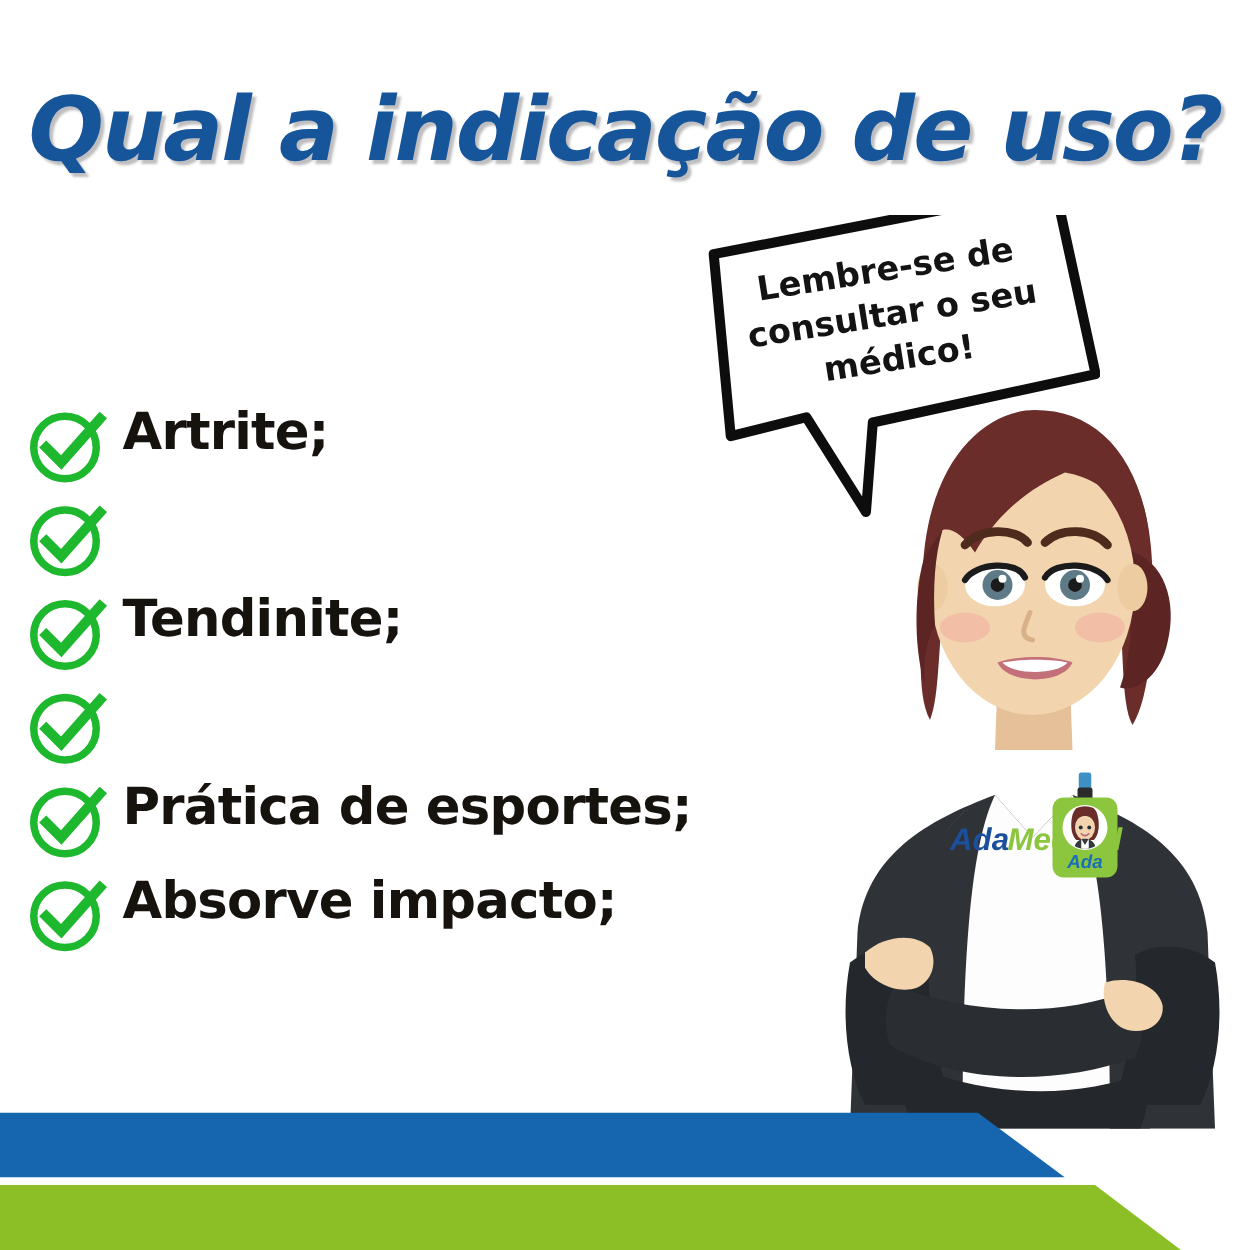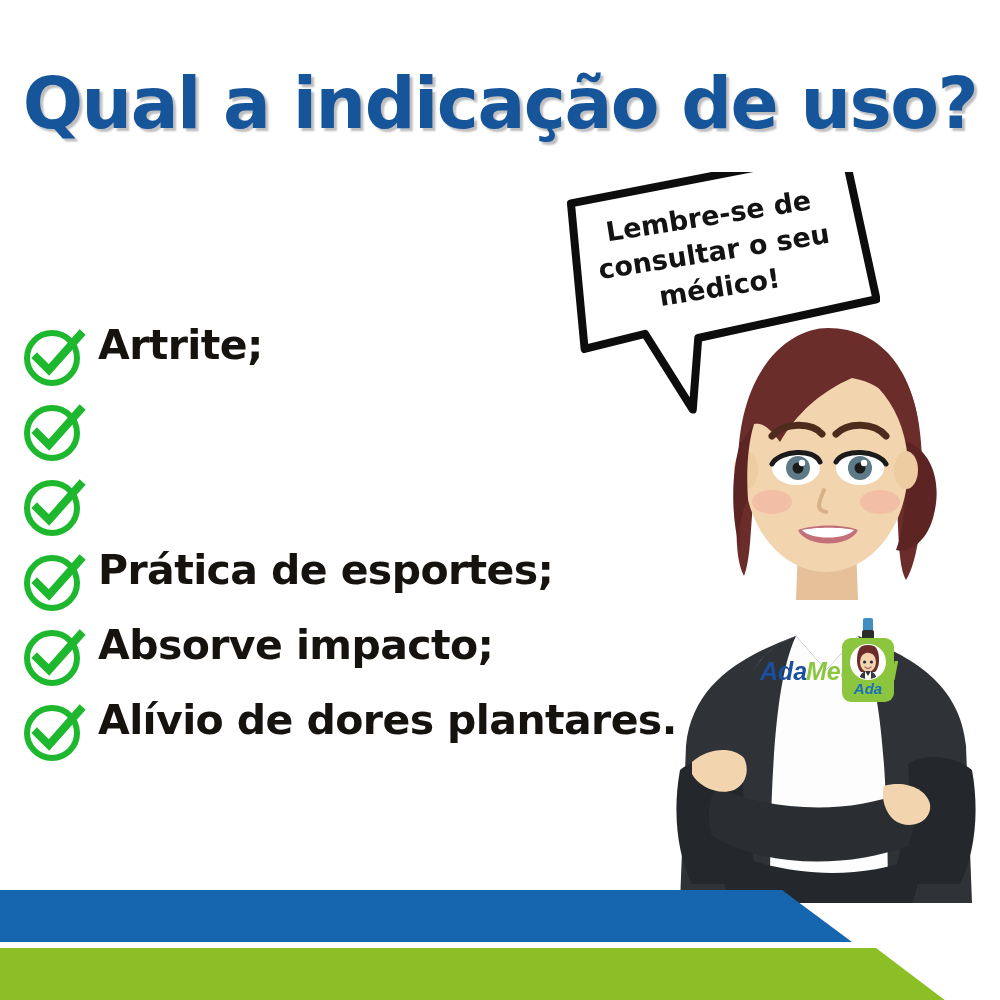--- a/index.html
+++ b/index.html
@@ -26,20 +26,21 @@
     top: 62px;
     width: 1000px;
     text-align: center;
     font-family: "DejaVu Sans", sans-serif;
     font-weight: bold;
     font-size: 71px;
     letter-spacing: -1.5px;
     color: #16559a;
     text-shadow: 3px 3px 2px rgba(110,110,115,0.45);
     white-space: nowrap;
+    font-style: italic;
   }
 
   
   #list {
     position: absolute;
     left: 22px;
     top: 325px;
     width: 700px;
   }
   .item {
@@ -140,20 +141,29 @@
 
     <div class="item">
       <span class="check-icon">
         <svg width="62" height="62" viewBox="0 0 62 62">
           <circle cx="30" cy="33" r="25" fill="none" stroke="#1DB82D" stroke-width="6"></circle>
           <path d="M15 33 L27 45 L58 10" fill="none" stroke="#1DB82D" stroke-width="8" stroke-linecap="square" stroke-linejoin="miter"></path>
         </svg>
       </span>
     </div>
 
+    <div class="item">
+      <span class="check-icon">
+        <svg width="62" height="62" viewBox="0 0 62 62">
+          <circle cx="30" cy="33" r="25" fill="none" stroke="#1DB82D" stroke-width="6"></circle>
+          <path d="M15 33 L27 45 L58 10" fill="none" stroke="#1DB82D" stroke-width="8" stroke-linecap="square" stroke-linejoin="miter"></path>
+        </svg>
+      </span>
+      <span class="item-label">Tendinite;</span>
+    </div>
 
     <div class="item">
       <span class="check-icon">
         <svg width="62" height="62" viewBox="0 0 62 62">
           <circle cx="30" cy="33" r="25" fill="none" stroke="#1DB82D" stroke-width="6"></circle>
           <path d="M15 33 L27 45 L58 10" fill="none" stroke="#1DB82D" stroke-width="8" stroke-linecap="square" stroke-linejoin="miter"></path>
         </svg>
       </span>
     </div>
 
@@ -170,29 +180,20 @@
     <div class="item">
       <span class="check-icon">
         <svg width="62" height="62" viewBox="0 0 62 62">
           <circle cx="30" cy="33" r="25" fill="none" stroke="#1DB82D" stroke-width="6"></circle>
           <path d="M15 33 L27 45 L58 10" fill="none" stroke="#1DB82D" stroke-width="8" stroke-linecap="square" stroke-linejoin="miter"></path>
         </svg>
       </span>
       <span class="item-label">Absorve impacto;</span>
     </div>
 
-    <div class="item">
-      <span class="check-icon">
-        <svg width="62" height="62" viewBox="0 0 62 62">
-          <circle cx="30" cy="33" r="25" fill="none" stroke="#1DB82D" stroke-width="6"></circle>
-          <path d="M15 33 L27 45 L58 10" fill="none" stroke="#1DB82D" stroke-width="8" stroke-linecap="square" stroke-linejoin="miter"></path>
-        </svg>
-      </span>
-      <span class="item-label">Alívio de dores plantares.</span>
-    </div>
 
   </div>
 
   <div id="character">
     <svg width="390" height="585" viewBox="0 0 390 585">
       <defs>
         <clipPath id="faceClip">
           <ellipse cx="206" cy="150" rx="82" ry="104"></ellipse>
         </clipPath>
         <clipPath id="photoClip">

